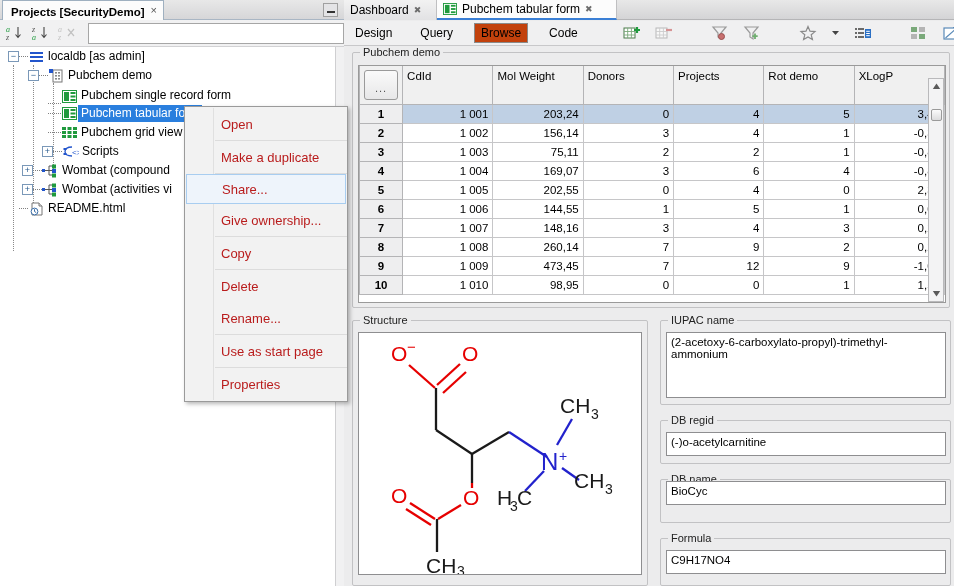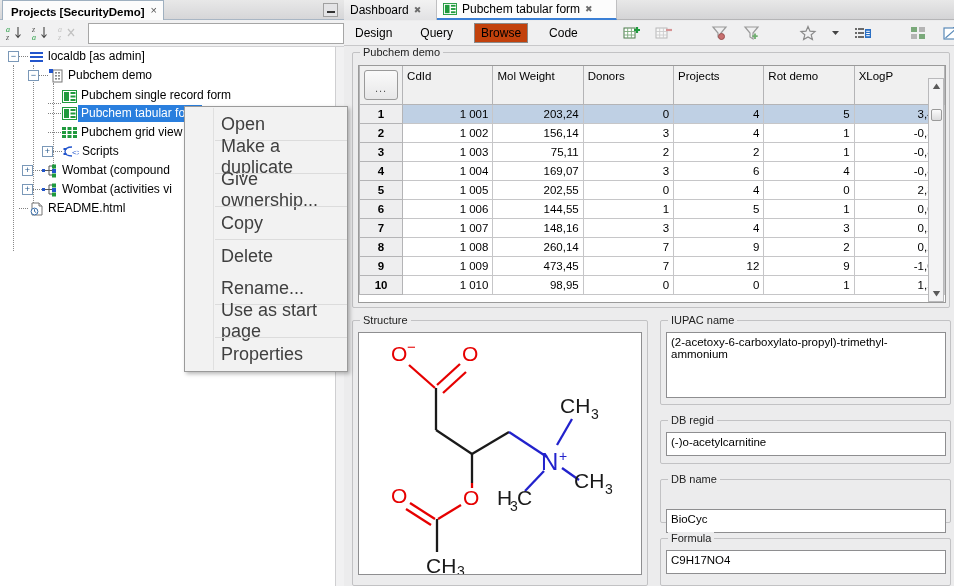--- a/index.html
+++ b/index.html
@@ -91,21 +91,21 @@
   
   #ctxmenu {
     position: absolute; left: 184px; top: 106px; width: 164px;
     background: #f2f2f2; border: 1px solid #9a9a9a;
     box-shadow: 2px 2px 4px rgba(0,0,0,0.28);
     z-index: 50; padding: 1px 0;
   }
   #ctxmenu .gutter { position: absolute; left: 1px; top: 1px; bottom: 1px; width: 28px; background: #f2f2f2; border-right: 1px solid #e0e0e0;}
   .mi {
     position: relative; height: 32px; display: flex; align-items: center;
-    padding-left: 36px; font-size: 18px; color: #404040; z-index: 2;
+    padding-left: 36px; font-size: 13px; color: #b91c1c; z-index: 2;
   }
   .mi.hl { background: #eef4fb; border: 1px solid #a8cdf0; height: 30px; margin: 0 1px; padding-left: 35px; }
   .msep { height: 1px; background: #dcdcdc; margin-left: 30px; z-index: 2; position: relative;}
 
   
   #right-panel {
     position: absolute; left: 344px; top: 0; width: 610px; height: 586px;
     background: #ececed;
   }
   .tabstrip-right {
@@ -185,21 +185,21 @@
   
   .fgroup { position: absolute; }
   .ftext {
     position: absolute; left: 5px; width: 284px;
     background: #fff; border: 1px solid #8e8e90;
     font-size: 11.5px; padding: 3px 4px; overflow: hidden;
   }
   .fgroup .ftext { width: 280px; }
   #t-iupac { top: 11px; height: 66px; }
   #t-regid { top: 11px; height: 24px; }
-  #t-dbname { top: 29px; height: 24px; }
+  #t-dbname { top: 1px; height: 24px; }
   #t-formula { top: 11px; height: 24px; }
 
   
   .vsplit { position: absolute; left: 344px; top: 0; width: 8px; height: 586px; background: #ececed; }
   .hsplit-right { position: absolute; left: 648px; top: 320px; width: 12px; height: 262px; background: #ececed; }
 </style>
 </head>
 <body>
 
 <div id="app">
@@ -387,20 +387,21 @@
 
     <div class="tree-vscroll"></div>
   </div>
 
   <div id="ctxmenu">
     <div class="gutter"></div>
     <div class="mi">Open</div>
     <div class="msep"></div>
     <div class="mi">Make a duplicate</div>
     <div class="msep"></div>
+    <div class="mi hl">Share...</div>
     <div class="mi">Give ownership...</div>
     <div class="msep"></div>
     <div class="mi">Copy</div>
     <div class="msep"></div>
     <div class="mi">Delete</div>
     <div class="mi">Rename...</div>
     <div class="msep"></div>
     <div class="mi">Use as start page</div>
     <div class="msep"></div>
     <div class="mi">Properties</div>

